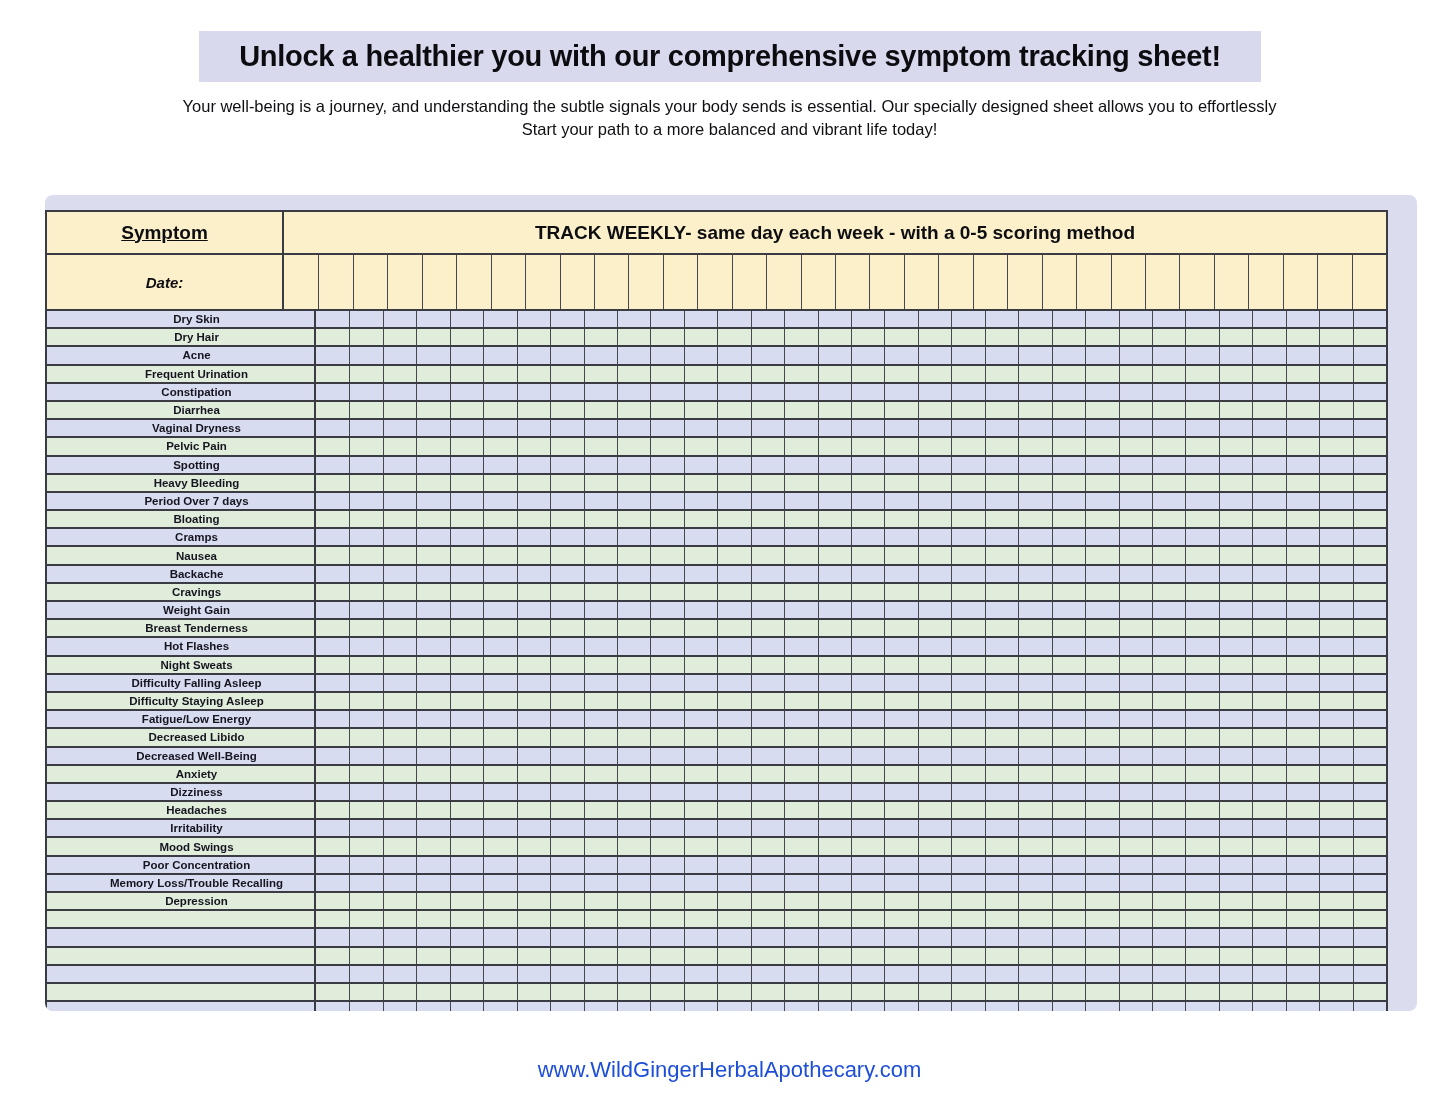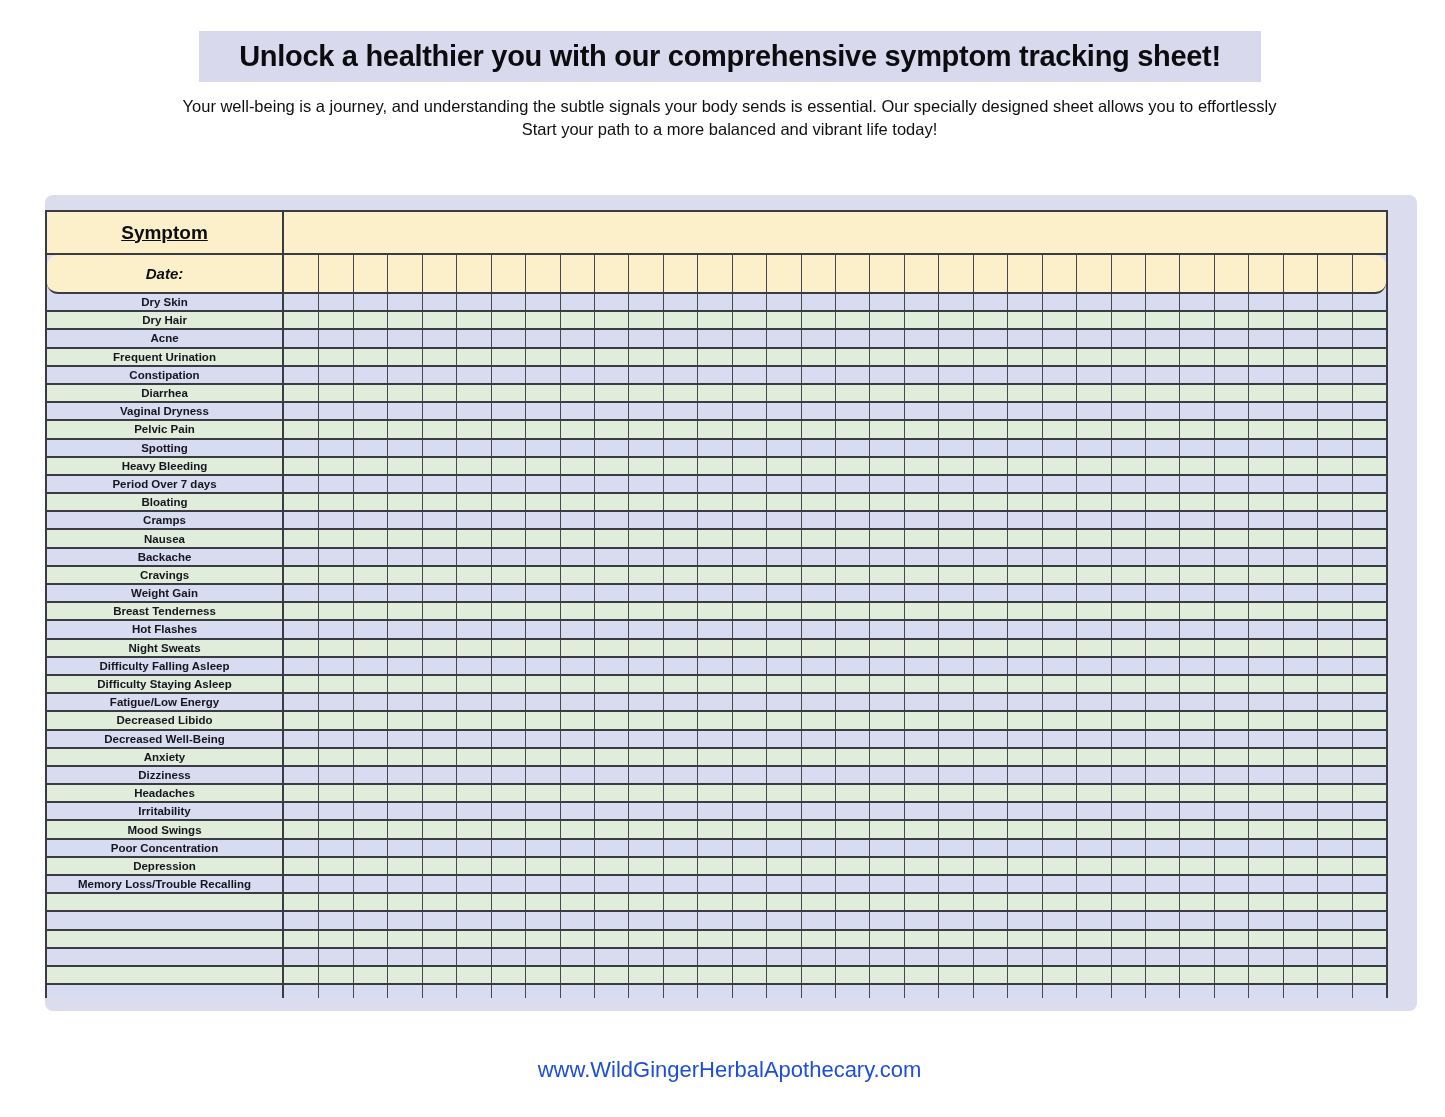--- a/index.html
+++ b/index.html
@@ -38,24 +38,24 @@
     display:flex;align-items:center;justify-content:center;}
   .cells{flex:1;display:grid;grid-template-columns:repeat(32,1fr);}
   .cells .cell{border-left:1.6px solid var(--vline);}
   .cells .cell:first-child{border-left:none;}
 
   .header-row{height:43px;background:var(--header_bg);}
   .sym-header{font-size:19px;font-weight:700;text-decoration:underline;color:#0d0d12;}
   .track-header{flex:1;display:flex;align-items:center;justify-content:center;
     font-size:19px;font-weight:700;color:#0d0d12;}
 
-  .date-row{height:39px;background:var(--header_bg);border-radius:11px;}
+  .date-row{height:56px;background:var(--header_bg);}
   .date-label{font-size:15px;font-weight:700;font-style:italic;color:#0d0d12;}
 
-  .brow{height:18.2px;}
+  .brow{height:18.2px;padding-left:32px;}
   .body-label{font-size:11.5px;font-weight:700;color:#15151f;white-space:nowrap;}
   .lav{background:var(--row_lavender);}
   .grn{background:var(--row_green);}
   .partial{height:13px;border-bottom:none;}
 
   
   .legend{position:absolute;left:165px;top:1016px;width:1117px;
     display:flex;justify-content:space-between;align-items:center;
     font-size:20px;font-weight:500;color:#0e0e12;white-space:nowrap;}
 
@@ -77,20 +77,21 @@
       <div>Start your path to a more balanced and vibrant life today!</div>
     </div>
 
   <div class="sheet">
     <div class="table-wrap">
 
       <div class="trow header-row">
         <div class="sym-col">
           <span class="sym-header">Symptom</span>
         </div>
+        <div class="track-header">TRACK WEEKLY- same day each week - with a 0-5 scoring method</div>
       </div>
 
       <div class="trow date-row">
         <div class="sym-col">
           <span class="date-label">Date:</span>
         </div>
 
       <div class="cells">
             <div class="cell"></div>
             <div class="cell"></div>
@@ -1268,59 +1269,59 @@
               <div class="cell"></div>
               <div class="cell"></div>
               <div class="cell"></div>
               <div class="cell"></div>
               <div class="cell"></div>
               <div class="cell"></div>
               <div class="cell"></div>
               <div class="cell"></div>
             </div>
           </div>
+          <div class="trow brow lav">
+            <div class="sym-col body-label">Memory Loss/Trouble Recalling</div>
+            <div class="cells">
+              <div class="cell"></div>
+              <div class="cell"></div>
+              <div class="cell"></div>
+              <div class="cell"></div>
+              <div class="cell"></div>
+              <div class="cell"></div>
+              <div class="cell"></div>
+              <div class="cell"></div>
+              <div class="cell"></div>
+              <div class="cell"></div>
+              <div class="cell"></div>
+              <div class="cell"></div>
+              <div class="cell"></div>
+              <div class="cell"></div>
+              <div class="cell"></div>
+              <div class="cell"></div>
+              <div class="cell"></div>
+              <div class="cell"></div>
+              <div class="cell"></div>
+              <div class="cell"></div>
+              <div class="cell"></div>
+              <div class="cell"></div>
+              <div class="cell"></div>
+              <div class="cell"></div>
+              <div class="cell"></div>
+              <div class="cell"></div>
+              <div class="cell"></div>
+              <div class="cell"></div>
+              <div class="cell"></div>
+              <div class="cell"></div>
+              <div class="cell"></div>
+              <div class="cell"></div>
+            </div>
+          </div>
           <div class="trow brow grn">
             <div class="sym-col body-label">Depression</div>
-            <div class="cells">
-              <div class="cell"></div>
-              <div class="cell"></div>
-              <div class="cell"></div>
-              <div class="cell"></div>
-              <div class="cell"></div>
-              <div class="cell"></div>
-              <div class="cell"></div>
-              <div class="cell"></div>
-              <div class="cell"></div>
-              <div class="cell"></div>
-              <div class="cell"></div>
-              <div class="cell"></div>
-              <div class="cell"></div>
-              <div class="cell"></div>
-              <div class="cell"></div>
-              <div class="cell"></div>
-              <div class="cell"></div>
-              <div class="cell"></div>
-              <div class="cell"></div>
-              <div class="cell"></div>
-              <div class="cell"></div>
-              <div class="cell"></div>
-              <div class="cell"></div>
-              <div class="cell"></div>
-              <div class="cell"></div>
-              <div class="cell"></div>
-              <div class="cell"></div>
-              <div class="cell"></div>
-              <div class="cell"></div>
-              <div class="cell"></div>
-              <div class="cell"></div>
-              <div class="cell"></div>
-            </div>
-          </div>
-          <div class="trow brow lav">
-            <div class="sym-col body-label">Memory Loss/Trouble Recalling</div>
             <div class="cells">
               <div class="cell"></div>
               <div class="cell"></div>
               <div class="cell"></div>
               <div class="cell"></div>
               <div class="cell"></div>
               <div class="cell"></div>
               <div class="cell"></div>
               <div class="cell"></div>
               <div class="cell"></div>

